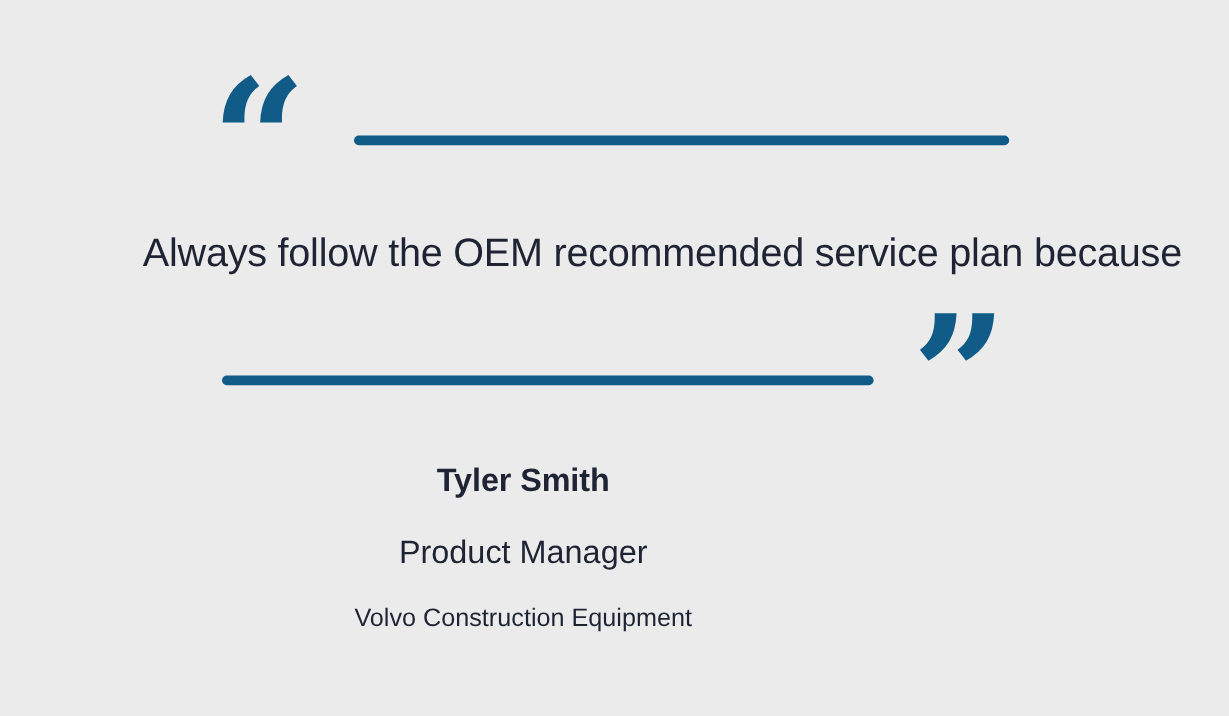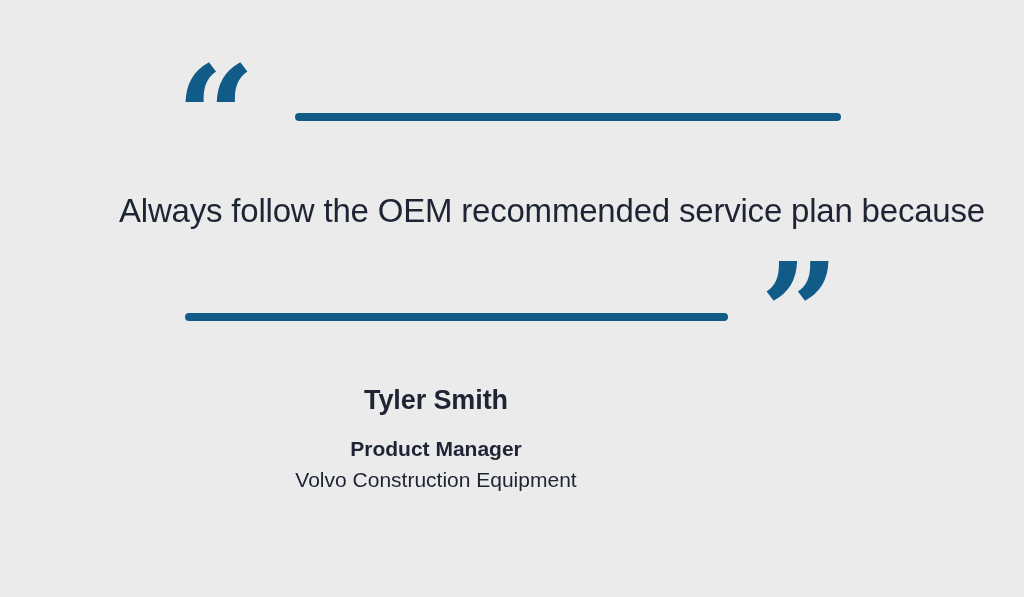--- a/index.html
+++ b/index.html
@@ -97,31 +97,32 @@
   .attr-name {
     display: block;
     font-size: 27px;
     font-weight: 700;
     line-height: 34px;
     letter-spacing: -0.1px;
   }
 
   .attr-role {
     display: block;
-    font-size: 21px;
-    font-weight: 700;
+    font-size: 27px;
+    font-weight: 400;
     line-height: 31px;
-    margin-top: 16px;
+    margin-top: 28px;
   }
 
   .attr-company {
     display: block;
     font-size: 21px;
     font-weight: 400;
     line-height: 31px;
+    margin-top: 24px;
   }
 </style>
 </head>
 <body>
 
 <div class="card">
 
   <span class="quote-mark quote-open">“</span>
 
   <div class="rule rule-top"></div>

